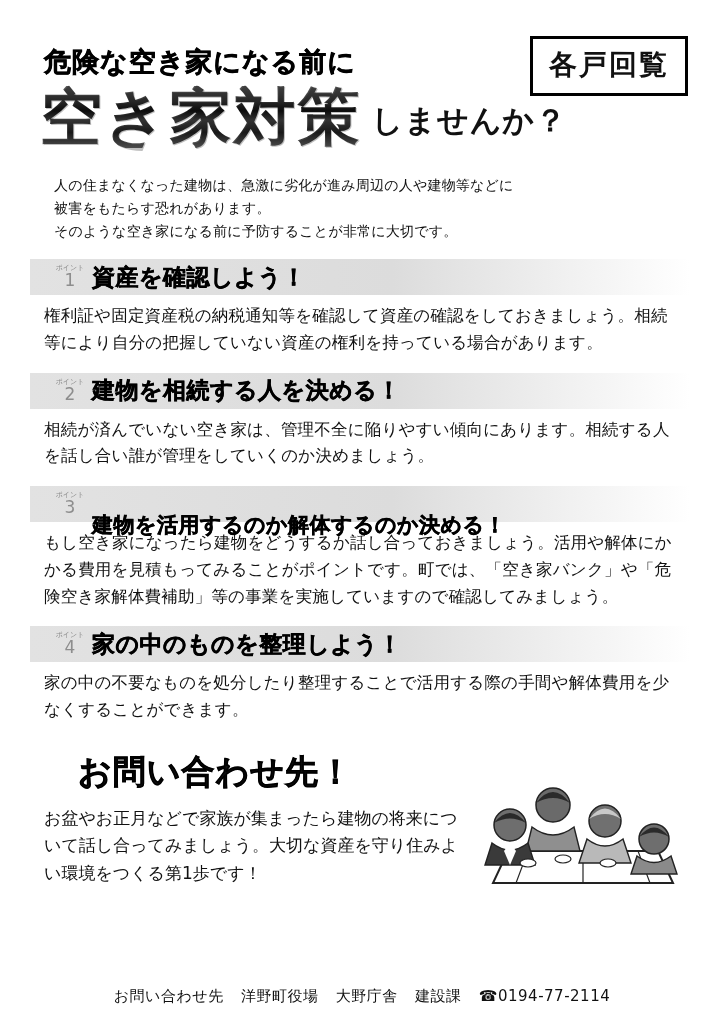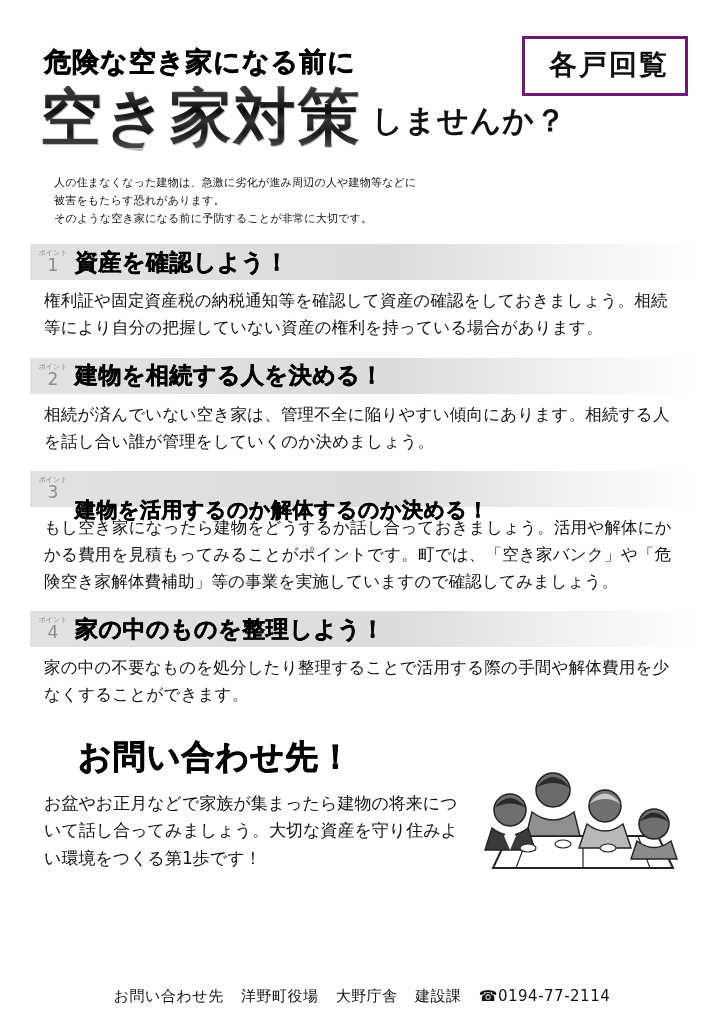--- a/index.html
+++ b/index.html
@@ -36,22 +36,22 @@
     font-weight: bold;
     letter-spacing: 1px;
     color: #000;
     font-family: "DejaVu Sans", sans-serif;
     -webkit-text-stroke: 0.6px #000;
   }
   .circular-badge {
     position: absolute;
     right: 36px;
     top: 36px;
-    border: 3px solid #701a75;
-    padding: 7px 16px 9px 24px;
+    border: 3px solid #000000;
+    padding: 7px 16px 9px 16px;
     font-size: 28px;
     font-weight: bold;
     letter-spacing: 2px;
     font-family: "DejaVu Sans", sans-serif;
   }
   .headline-big-wrap {
     position: absolute;
     left: 40px;
     top: 86px;
     display: flex;
@@ -76,39 +76,39 @@
     font-weight: bold;
     font-family: Liberation Serif, serif;
     margin-left: 10px;
     padding-bottom: 6px;
     letter-spacing: 1px;
   }
 
   
   .intro {
     margin: 4px 46px 0 54px;
-    font-size: 11px;
+    font-size: 14px;
     line-height: 1.65;
     font-family: "DejaVu Sans", sans-serif;
     letter-spacing: 0.2px;
   }
 
   
   .point {
     margin: 16px 0 0 0;
     position: relative;
   }
   .point-head {
     display: flex;
     align-items: center;
     background: linear-gradient(90deg,#e2e2e2 0%,#dcdcdc 55%,#ffffff 100%);
     margin-left: 30px;
     margin-right: 34px;
     height: 36px;
-    padding-left: 1px;
+    padding-left: 18px;
   }
   .point-num {
     width: 44px;
     text-align: center;
     color: #8d8d8d;
     line-height: 1;
     flex: 0 0 auto;
   }
   .point-num .kana {
     font-size: 7px;

